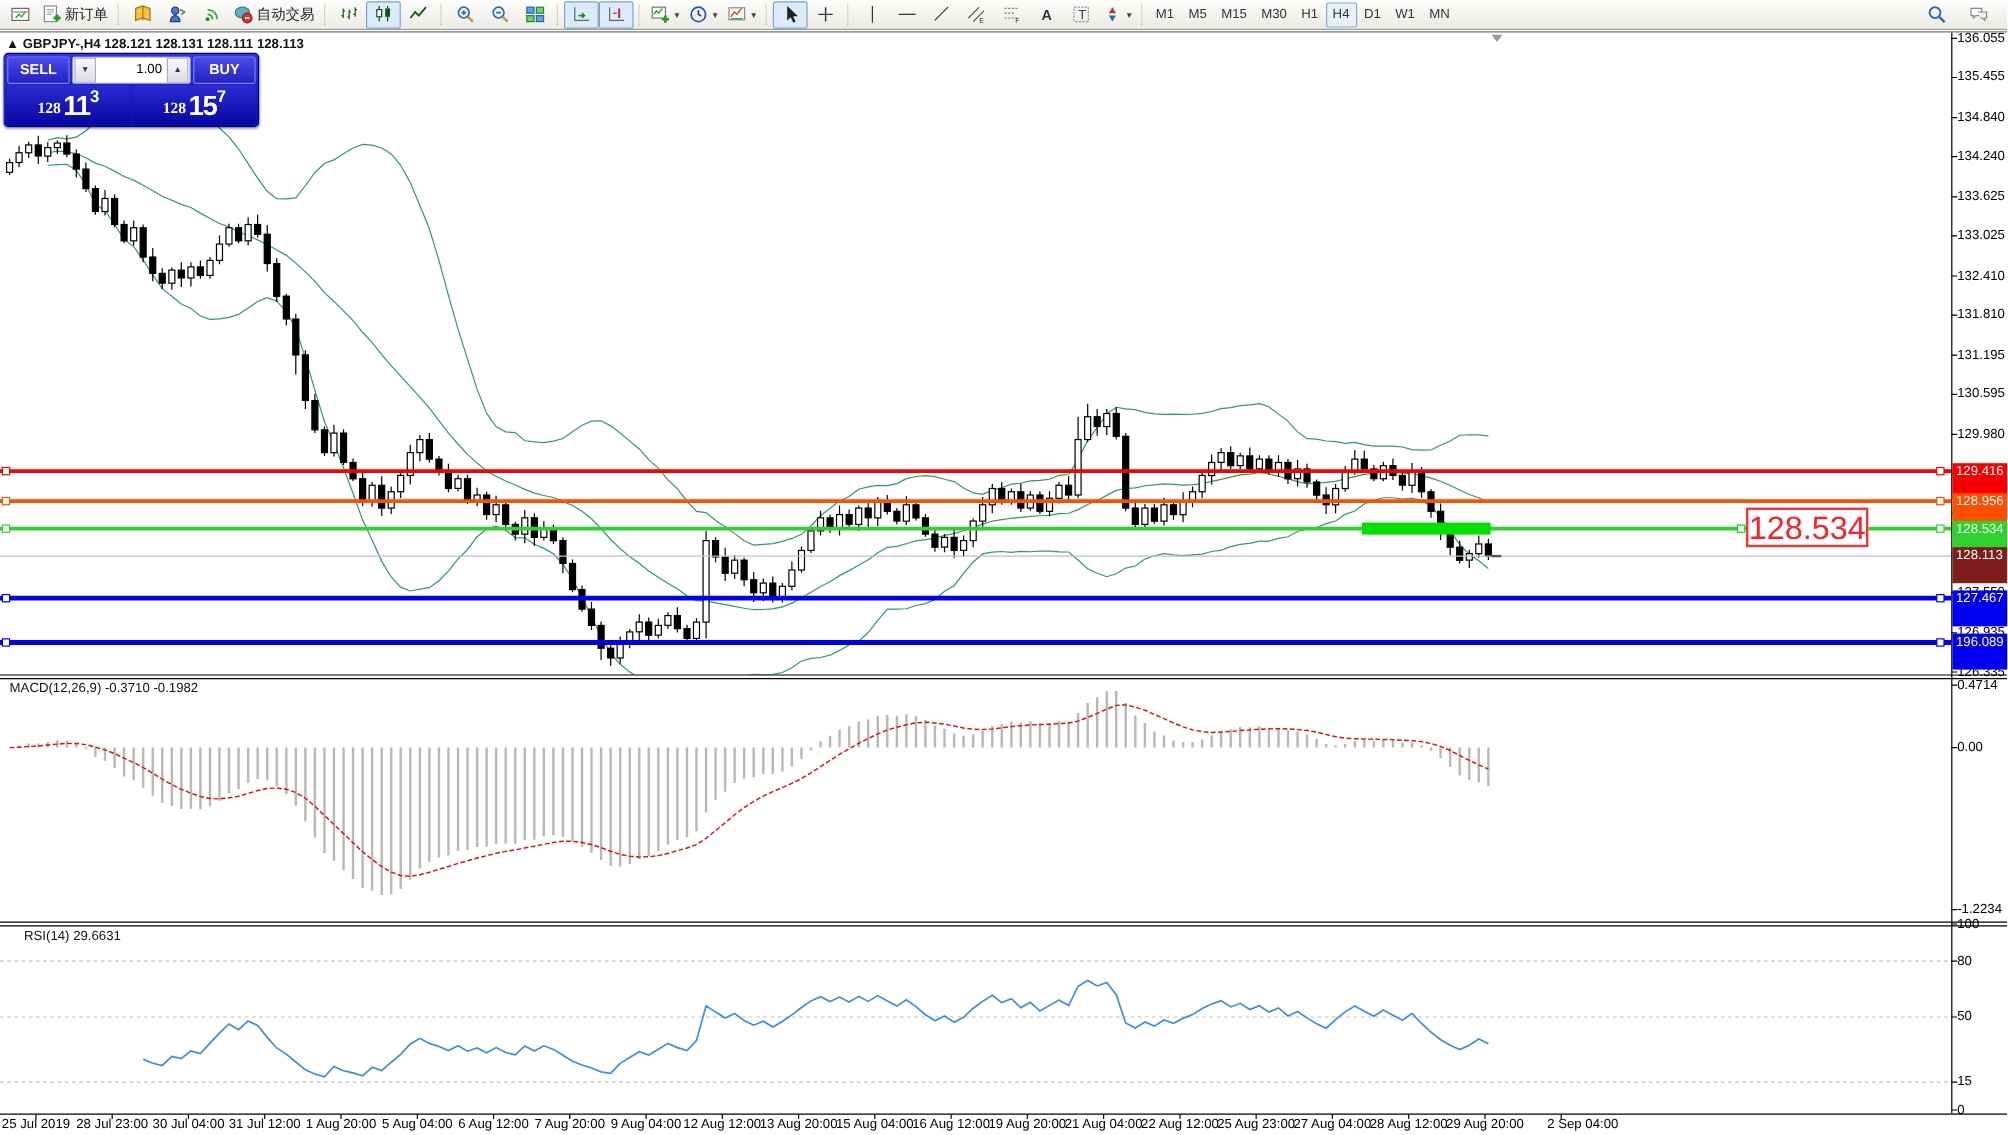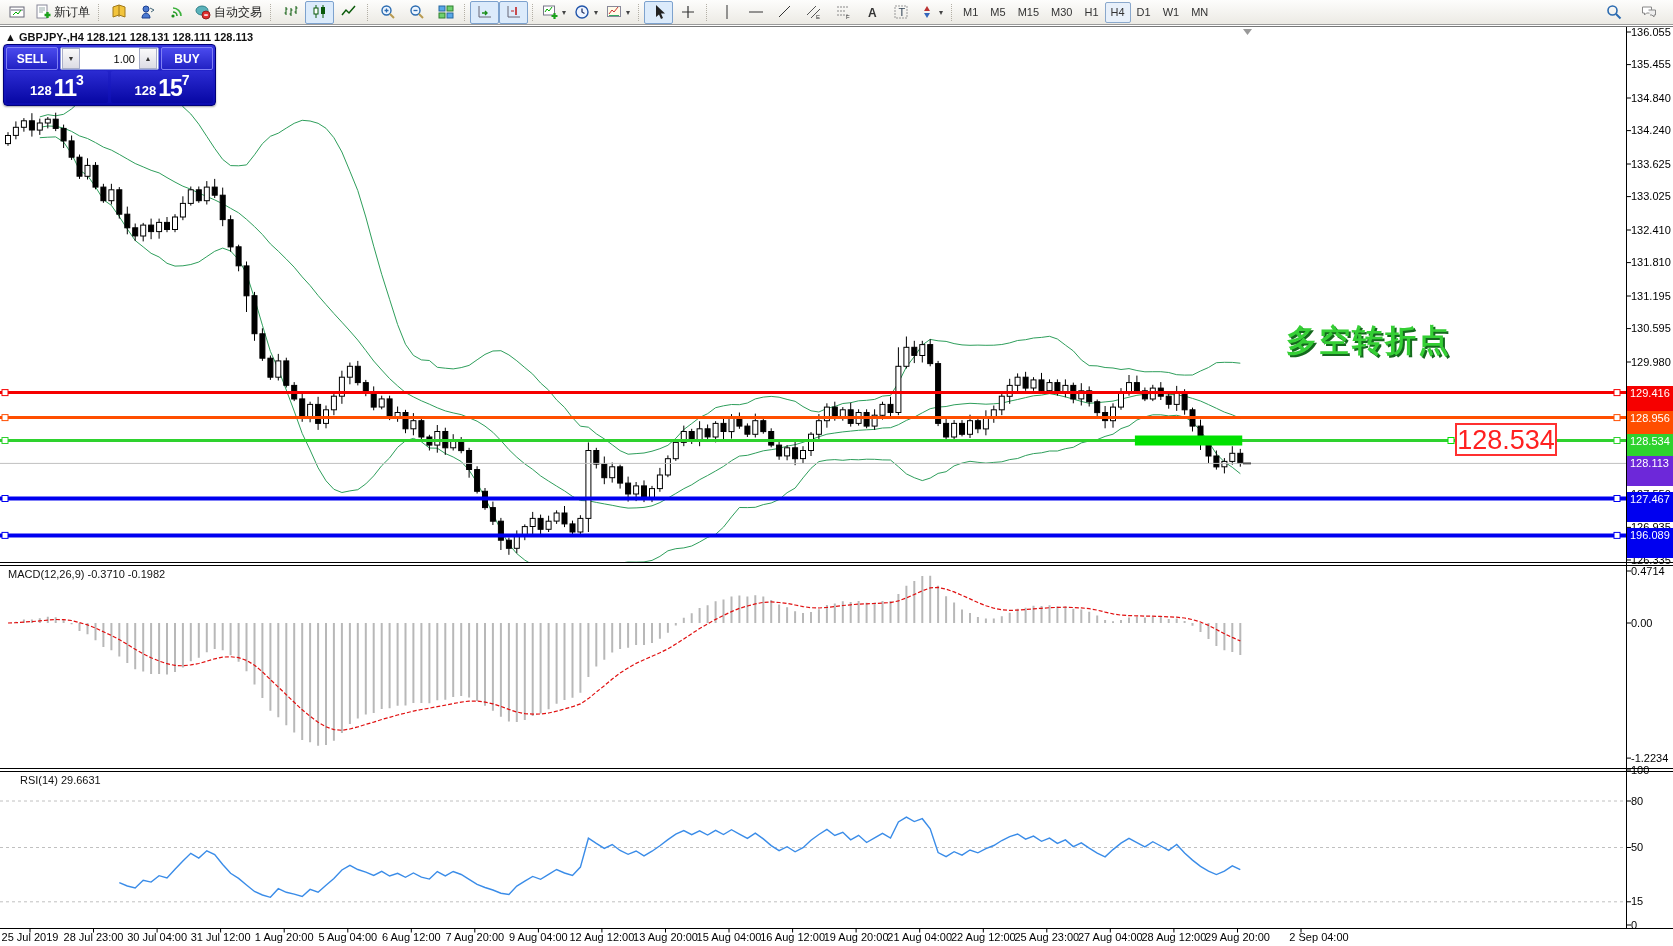--- a/index.html
+++ b/index.html
@@ -18,28 +18,28 @@
   .abs{position:absolute;}
   .symbol-bar{left:5px;top:31px;font-size:11px;font-weight:bold;color:#111;letter-spacing:0;}
   .axis-label{position:absolute;left:1631px;width:42px;height:13px;font-size:11px;color:#000;line-height:13px;}
   .axis-tag{position:absolute;left:1627px;width:46px;height:30px;font-size:11px;color:#fff;line-height:14px;padding-left:3px;box-sizing:border-box;}
   .time-label{position:absolute;top:931px;width:90px;margin-left:-45px;text-align:center;font-size:11px;color:#000;}
   .ind-label{position:absolute;font-size:11px;color:#111;}
   .pivot-note{position:absolute;left:1286px;top:320px;font-size:31px;font-weight:bold;color:#35cf35;text-shadow:2px 2px 0 #14691d;letter-spacing:2px;}
   .price-box{position:absolute;left:1455px;top:423px;width:102px;height:33px;border:2px solid #ff3030;background:#fff;color:#ff2020;font-size:27px;line-height:31px;text-align:center;box-sizing:border-box;}
   
   .tp{position:absolute;left:3px;top:44px;width:213px;height:62px;border-radius:4px;background:linear-gradient(#3434dc,#0b0bb0);border:1px solid #000078;box-sizing:border-box;box-shadow:0 1px 2px rgba(0,0,0,.35);}
-  .tp-row1{display:flex;height:24px;align-items:flex-start;padding:2px 2px 0 2px;gap:2px;box-sizing:border-box;}
+  .tp-row1{display:flex;height:24px;align-items:center;padding:2px 2px 0 2px;gap:2px;box-sizing:border-box;}
   .tp-btn{width:50px;height:21px;background:linear-gradient(#4a4aee,#2222c4);border:1px solid #8080f4;border-radius:2px;color:#fff;font-size:12px;font-weight:bold;display:flex;align-items:center;justify-content:center;flex:none;}
   .tp-spin{flex:1;height:21px;background:#fff;border:1px solid #8a96dc;border-radius:2px;display:flex;align-items:center;overflow:hidden;}
   .sbtn{width:16px;height:19px;background:linear-gradient(#fafafa,#dcdce4);border:1px solid #a8aec8;font-size:7px;color:#333;display:flex;align-items:center;justify-content:center;flex:none;margin:0 1px;}
   .tp-vol{flex:1;text-align:right;padding-right:3px;font-size:11px;color:#000;}
   .tp-row2{display:flex;gap:3px;padding:2px 2px 0 2px;height:34px;box-sizing:border-box;}
   .tp-price{flex:1;background:linear-gradient(#2b2bd2,#0707a4);border-radius:2px;color:#fff;display:flex;align-items:flex-end;justify-content:center;padding-bottom:1px;}
-  .tp-prefix{font-size:13px;font-weight:bold;margin:0 2px 4px 0;}
+  .tp-prefix{font-size:13px;font-weight:bold;margin:0 2px 4px 0;font-family:Liberation Serif, serif;}
   .tp-big{font-size:23px;font-weight:bold;line-height:27px;letter-spacing:-1px;}
   .tp-sup{font-size:14px;font-weight:bold;margin-bottom:14px;}
 </style>
 </head>
 <body>
 
 <div class="app">
   <div class="toolbar" id="toolbar">
       <div class="tb-btn">
         <svg width="16" height="16" viewBox="0 0 16 16">
@@ -490,21 +490,20 @@
         <span class="tp-sup">3</span>
       </div>
       <div class="tp-price">
         <span class="tp-prefix">128</span>
         <span class="tp-big">15</span>
         <span class="tp-sup">7</span>
       </div>
     </div>
   </div>
 
-  <div class="pivot-note">多空转折点</div>
   <div class="price-box">128.534</div>
 
   <div class="ind-label" style="left:8px;top:568px;">MACD(12,26,9) -0.3710 -0.1982</div>
   <div class="ind-label" style="left:8px;top:774px;padding-left:12px;">RSI(14) 29.6631</div>
 
   <div id="axis-layer">
       <div class="axis-label" style="top:25.5px">136.055</div>
       <div class="axis-label" style="top:58.1px">135.455</div>
       <div class="axis-label" style="top:91.5px">134.840</div>
       <div class="axis-label" style="top:124.1px">134.240</div>
@@ -527,21 +526,21 @@
       <div class="axis-label" style="top:763.5px">100</div>
       <div class="axis-label" style="top:794.5px">80</div>
       <div class="axis-label" style="top:841.0px">50</div>
       <div class="axis-label" style="top:895.3px">15</div>
       <div class="axis-label" style="top:918.5px">0</div>
       <div class="axis-tag" style="top:385.6px;background:#f60000">129.416</div>
       <div class="axis-tag" style="top:410.6px;background:#ff4e00">128.956</div>
       <div class="axis-tag" style="top:433.5px;background:#2ed22e">128.534</div>
       <div class="axis-tag" style="top:491.5px;background:#0000f0">127.467</div>
       <div class="axis-tag" style="top:528.4px;background:#0000f0">196.089</div>
-      <div class="axis-tag" style="top:456.4px;background:#6d28d9">128.113</div>
+      <div class="axis-tag" style="top:456.4px;background:#7f1d1d">128.113</div>
       <div class="time-label" style="left:30.0px">25 Jul 2019</div>
       <div class="time-label" style="left:93.5px">28 Jul 23:00</div>
       <div class="time-label" style="left:157.1px">30 Jul 04:00</div>
       <div class="time-label" style="left:220.6px">31 Jul 12:00</div>
       <div class="time-label" style="left:284.2px">1 Aug 20:00</div>
       <div class="time-label" style="left:347.8px">5 Aug 04:00</div>
       <div class="time-label" style="left:411.3px">6 Aug 12:00</div>
       <div class="time-label" style="left:474.8px">7 Aug 20:00</div>
       <div class="time-label" style="left:538.4px">9 Aug 04:00</div>
       <div class="time-label" style="left:601.9px">12 Aug 12:00</div>

